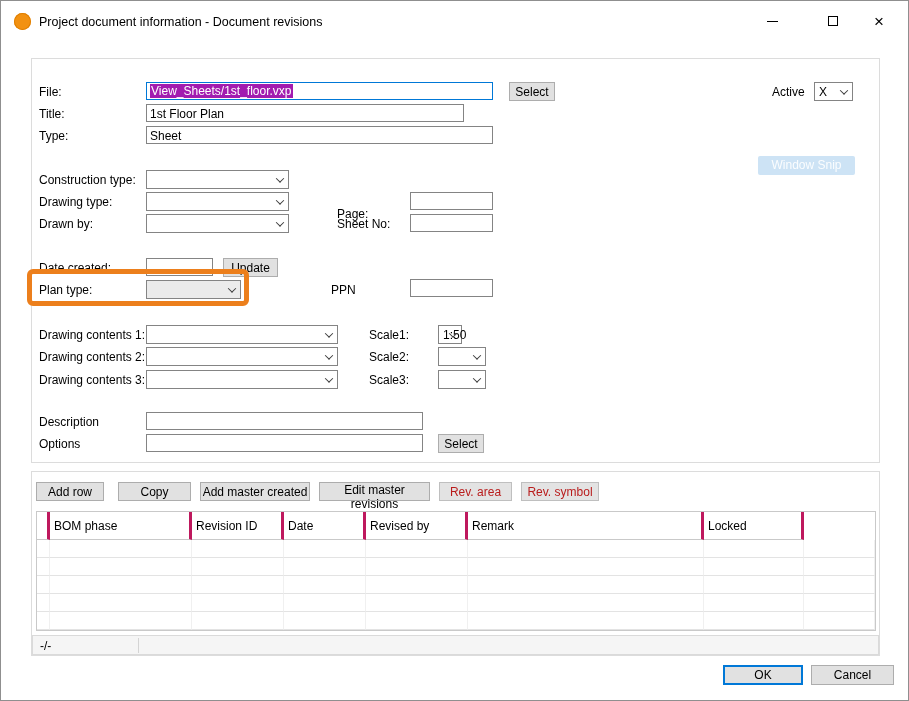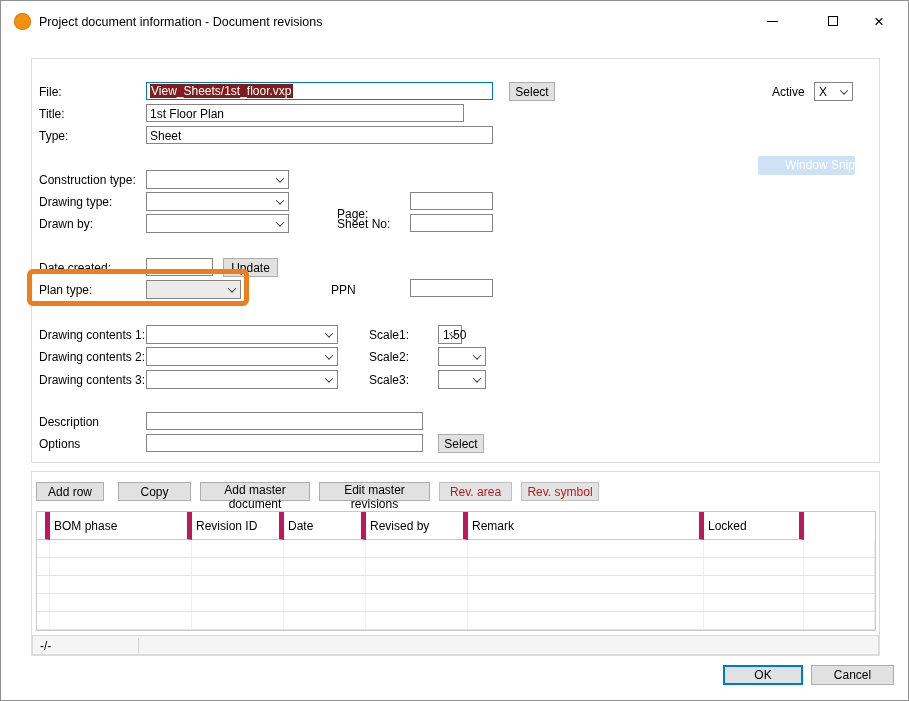--- a/index.html
+++ b/index.html
@@ -25,21 +25,21 @@
   .groupbox { position:absolute; border:1px solid #dcdcdc; background:transparent; }
 
   
   .lbl { position:absolute; white-space:nowrap; line-height:16px; }
 
   
   .tb { position:absolute; height:18px; border:1px solid #848484; background:#fff;
         font:12px "Liberation Sans", sans-serif; padding:1px 3px 0; outline:none; }
   div.tb { line-height:15px; overflow:hidden; white-space:nowrap; }
   .tb.focus { border-color:#0078d7; }
-  .sel { background:#7f1d1d; color:#fff; padding:0 1px; }
+  .sel { background:#a21caf; color:#fff; padding:0 1px; }
 
   
   .combo { position:absolute; height:19px; border:1px solid #848484; background:#fff; }
   .combo.gray { background:#ebebeb; }
   .combo .cval { position:absolute; left:4px; top:2px; line-height:14px; white-space:nowrap; }
   .combo .carr { position:absolute; right:0; top:0; width:16px; height:100%; display:flex; align-items:center; justify-content:center; }
   .chev { display:block; width:6px; height:6px; border-right:1.4px solid #3c3c3c; border-bottom:1.4px solid #3c3c3c;
           transform:rotate(45deg) translate(-1px,-1px); }
 
   
@@ -47,27 +47,27 @@
          font:12px "Liberation Sans", sans-serif; padding:0; cursor:default; }
   .btn.disabled { color:#b91c1c; border-color:#bfbfbf; background:#e3e3e3; }
   .btn.default { border:2px solid #0078d7; }
 
   
   #plan-annotation { position:absolute; left:26px; top:268px; width:222px; height:37px;
                      border:5px solid #ec7f1c; border-radius:6px; pointer-events:none; z-index:9; }
 
   
   #window-snip { position:absolute; left:757px; top:155px; width:97px; height:19px; background:#cde3f5;
-                 color:rgba(255,255,255,.92); text-align:right; line-height:19px; border-radius:2px; }
+                 color:rgba(255,255,255,.92); text-align:center; line-height:19px; border-radius:2px; }
 
   
   .rev-table { position:absolute; left:35px; top:510px; width:840px; border:1px solid #c9c9c9; background:#fff; }
   .rt-head, .rt-row { display:grid; grid-template-columns:13px 142px 92px 82px 102px 236px 100px 1fr; }
   .rt-head { height:28px; }
-  .rt-head .hc { border-right:5px solid #be185d; border-bottom:1px solid #c9c9c9;
+  .rt-head .hc { border-right:3px solid #be185d; border-bottom:1px solid #c9c9c9;
                  display:flex; align-items:center; padding-left:4px; white-space:nowrap; overflow:hidden; }
   .rt-row { height:18px; }
   .rt-row .bc { border-right:1px solid #f0f0f0; border-bottom:1px solid #e3e3e3; }
 
   
   .statusbar { position:absolute; left:31px; top:634px; width:847px; height:20px;
                background:#f5f5f5; border:1px solid #dadada; }
   .statusbar .sb-text { position:absolute; left:7px; top:3px; }
   .statusbar .sb-div { position:absolute; left:105px; top:2px; width:1px; height:15px; background:#d4d4d4; }
 </style>
@@ -204,21 +204,21 @@
   <span class="lbl" style="left:38px; top:413px;">Description</span>
   <input class="tb" style="left: 145px; top: 411px; width: 277px;" value="">
   <span class="lbl" style="left:38px; top:435px;">Options</span>
   <input class="tb" style="left: 145px; top: 433px; width: 277px;" value="">
   <button class="btn" style="left:437px; top:433px; width:46px;">Select</button>
 
   <div class="groupbox" style="left:30px; top:470px; width:849px; height:185px;"></div>
 
   <button class="btn" style="left:35px;  top:481px; width:68px;">Add row</button>
   <button class="btn" style="left:117px; top:481px; width:73px;">Copy</button>
-  <button class="btn" style="left:199px; top:481px; width:110px;">Add master document</button>
+  <button class="btn" style="left:199px; top:481px; width:110px;">Add master created</button>
   <button class="btn" style="left:318px; top:481px; width:111px;">Edit master revisions</button>
   <button class="btn disabled" style="left:438px; top:481px; width:73px;">Rev. area</button>
   <button class="btn disabled" style="left:520px; top:481px; width:78px;">Rev. symbol</button>
 
   <div class="rev-table">
     <div class="rt-head">
       <div class="hc"></div>
       <div class="hc">BOM phase</div>
       <div class="hc">Revision ID</div>
       <div class="hc">Date</div>

